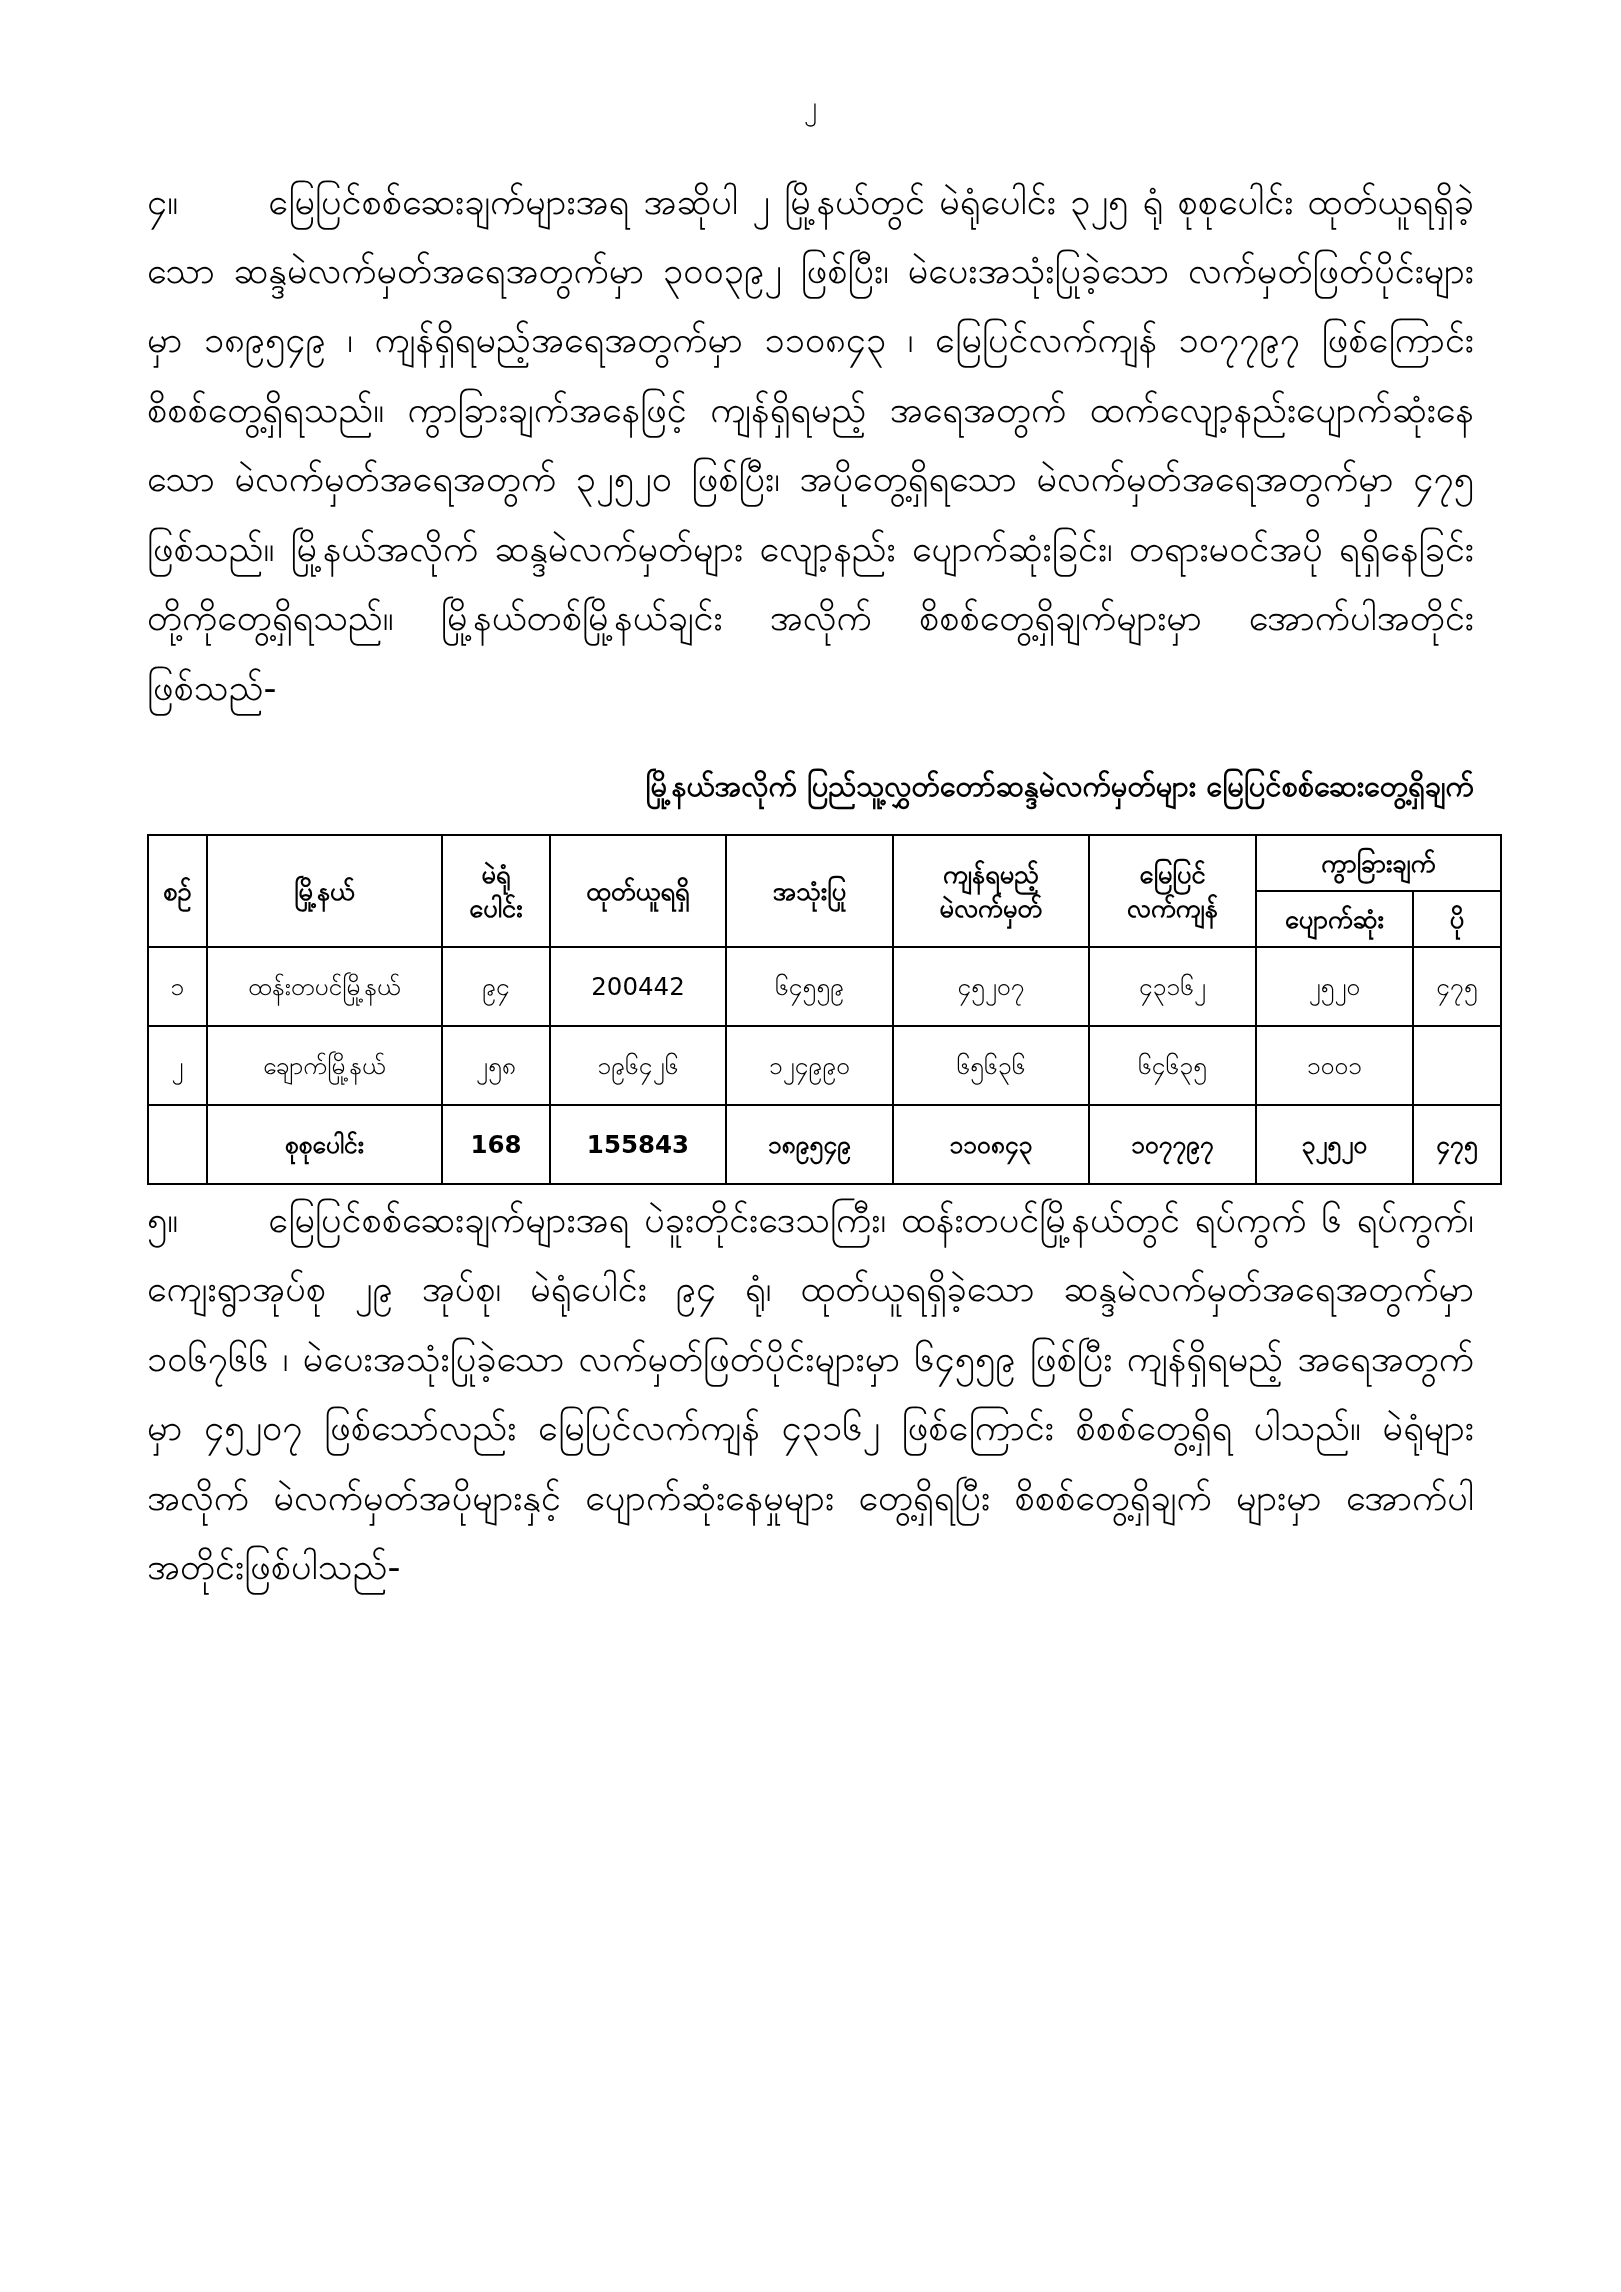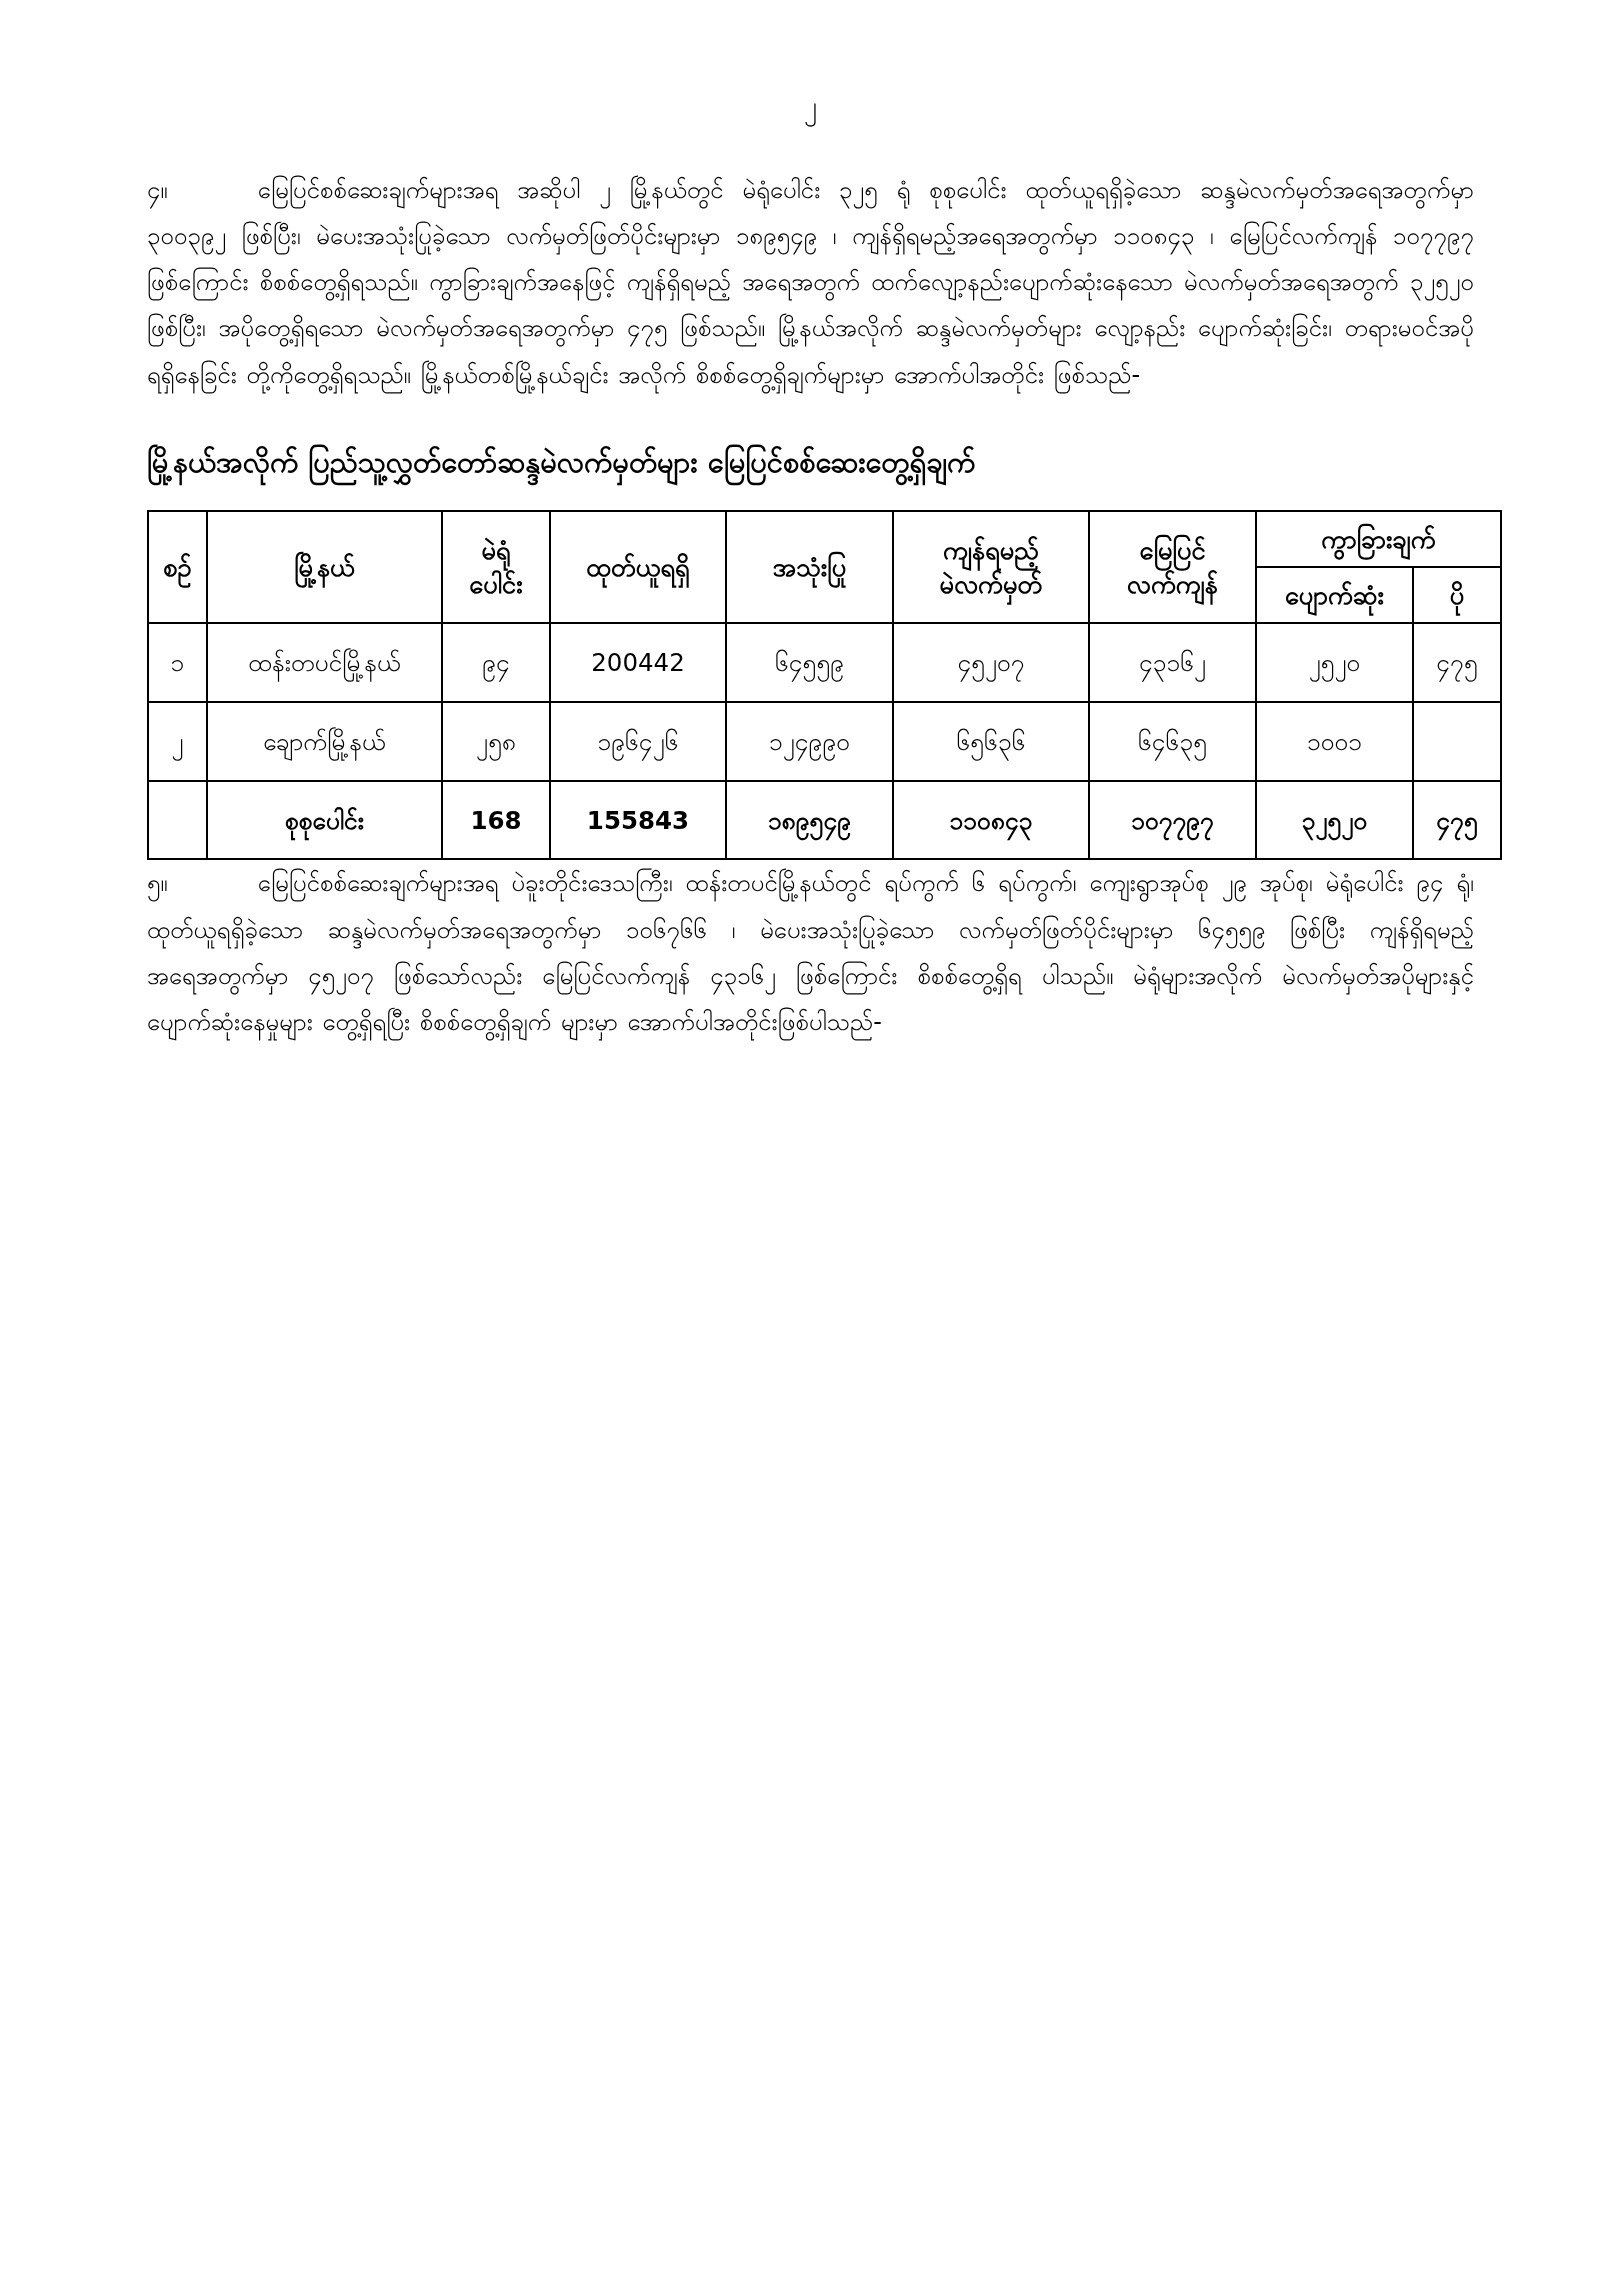--- a/index.html
+++ b/index.html
@@ -21,33 +21,33 @@
     padding: 93px 147px 59px 147px;
   }
   .page-number {
     text-align: center;
     font-size: 26.5px;
     line-height: 1;
     margin: 0 0 47px 0;
     letter-spacing: 0;
   }
   .para {
-    font-size: 24px;
+    font-size: 36px;
     line-height: 1.93;
     text-align: justify;
     text-justify: inter-word;
     margin: 0 0 13.7px 0;
     word-spacing: 2px;
   }
   .para .indent {
     display: inline-block;
     width: 90px;
   }
   .section-title {
-    text-align: left;
+    text-align: right;
     font-size: 29px;
     font-weight: bold;
     margin: 43px 0 25.5px 0;
     line-height: 1.5;
   }
   .section-title.second {
     margin: 53px 0 11.8px 0;
   }
   table.data {
     border-collapse: collapse;

